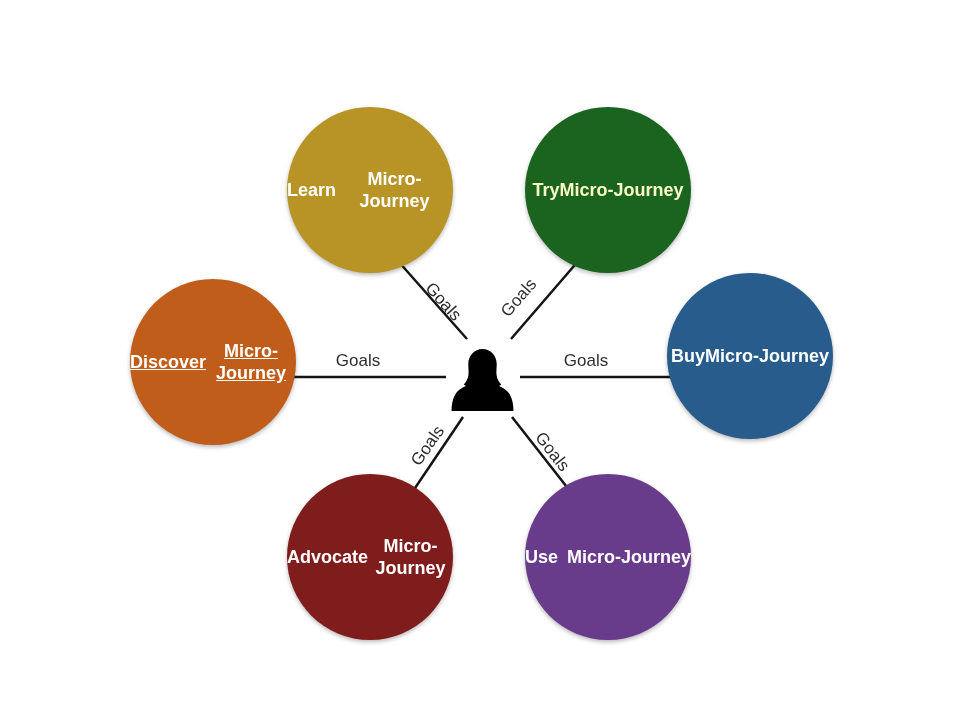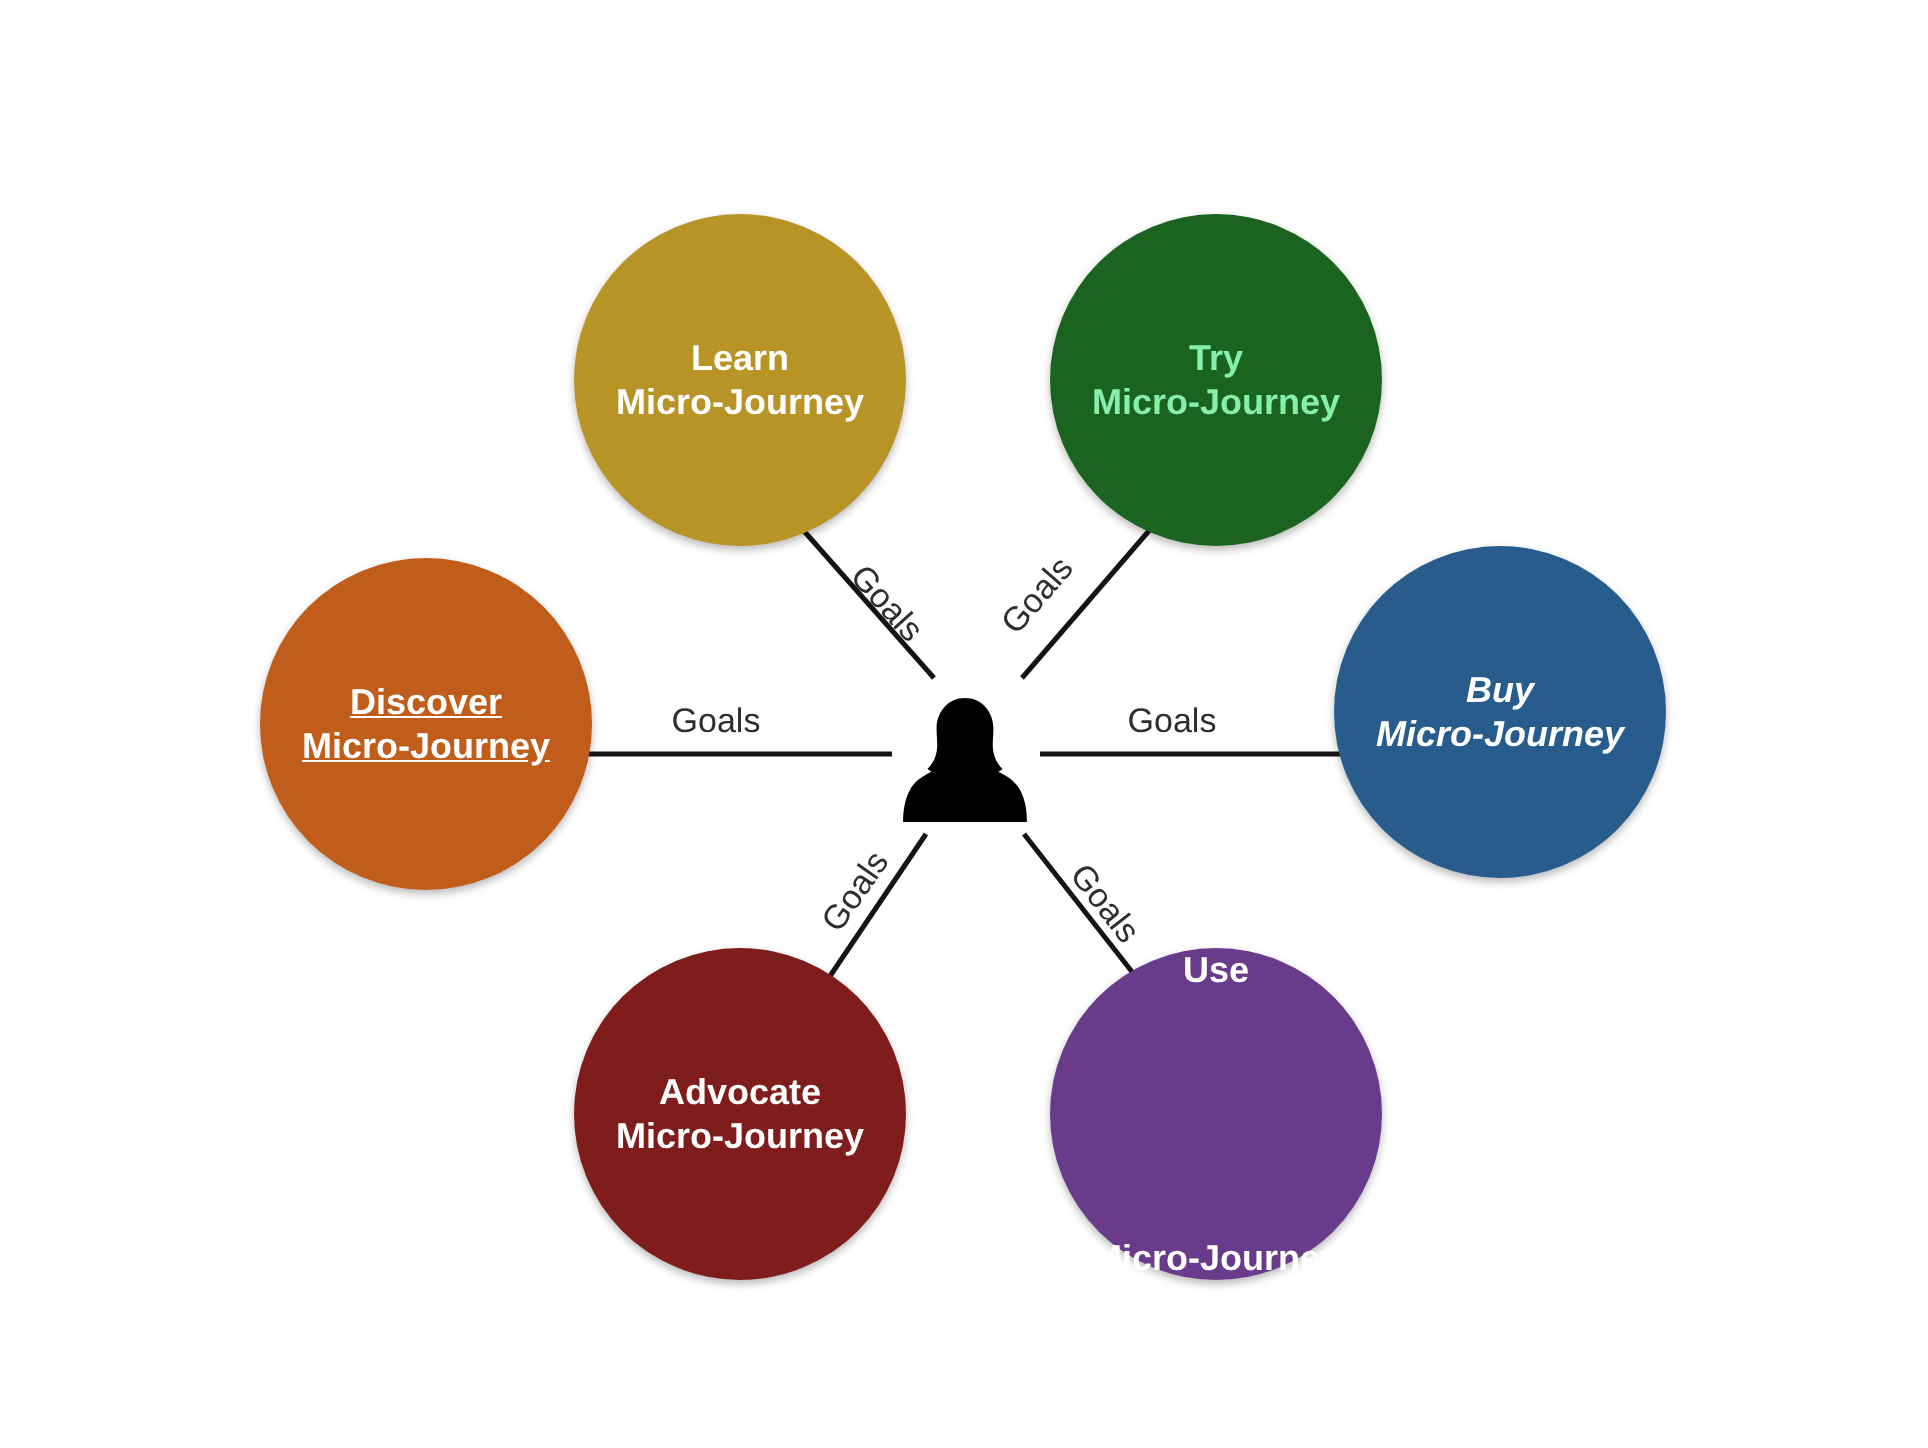--- a/index.html
+++ b/index.html
@@ -26,33 +26,33 @@
   .connector-svg line {
     stroke-width: 2.5;
     stroke-linecap: butt;
   }
   .node {
     position: absolute;
     width: 166px;
     height: 166px;
     border-radius: 50%;
     display: flex;
-    flex-direction: column;
+    flex-direction: row;
     align-items: center;
     justify-content: center;
     text-align: center;
     font-weight: bold;
     font-size: 18px;
     line-height: 1.25;
     box-shadow: 0 2px 4px rgba(0,0,0,0.28);
   }
   .node-learn    { left: 287px; top: 107px; }
   .node-try      { left: 525px; top: 107px; }
   .node-discover { left: 130px; top: 279px; }
-  .node-buy      { left: 667px; top: 273px; font-style: italic; }
+  .node-buy      { left: 667px; top: 273px; }
   .node-advocate { left: 287px; top: 474px; }
   .node-use      { left: 525px; top: 474px; justify-content: space-between; }
   .goals-label {
     position: absolute;
     font-size: 17px;
     white-space: nowrap;
     transform: translate(-50%, -50%) rotate(var(--rot, 0deg));
   }
   .goals-left  { left: 358px; top: 361px; }
   .goals-right { left: 586px; top: 361px; }
@@ -87,21 +87,21 @@
   <span class="goals-label goals-left" style="color: rgb(46, 46, 46);">Goals</span>
   <span class="goals-label goals-right" style="color: rgb(46, 46, 46);">Goals</span>
   <span class="goals-label goals-bl" style="color: rgb(46, 46, 46);">Goals</span>
   <span class="goals-label goals-br" style="color: rgb(46, 46, 46);">Goals</span>
 
   <div class="node node-learn" style="background-color: rgb(184, 148, 38); color: rgb(255, 255, 255);">
     <span>Learn</span>
     <span>Micro-Journey</span>
   </div>
 
-  <div class="node node-try" style="background-color: rgb(26, 100, 32); color: #86efac;">
+  <div class="node node-try" style="background-color: rgb(26, 100, 32); color: #fef9c3;">
     <span>Try</span>
     <span>Micro-Journey</span>
   </div>
 
   <div class="node node-discover" style="background-color: rgb(193, 93, 27); color: rgb(255, 255, 255); text-decoration: underline;">
     <span>Discover</span>
     <span>Micro-Journey</span>
   </div>
 
   <div class="node node-buy" style="background-color: rgb(40, 92, 140); color: rgb(255, 255, 255);">

